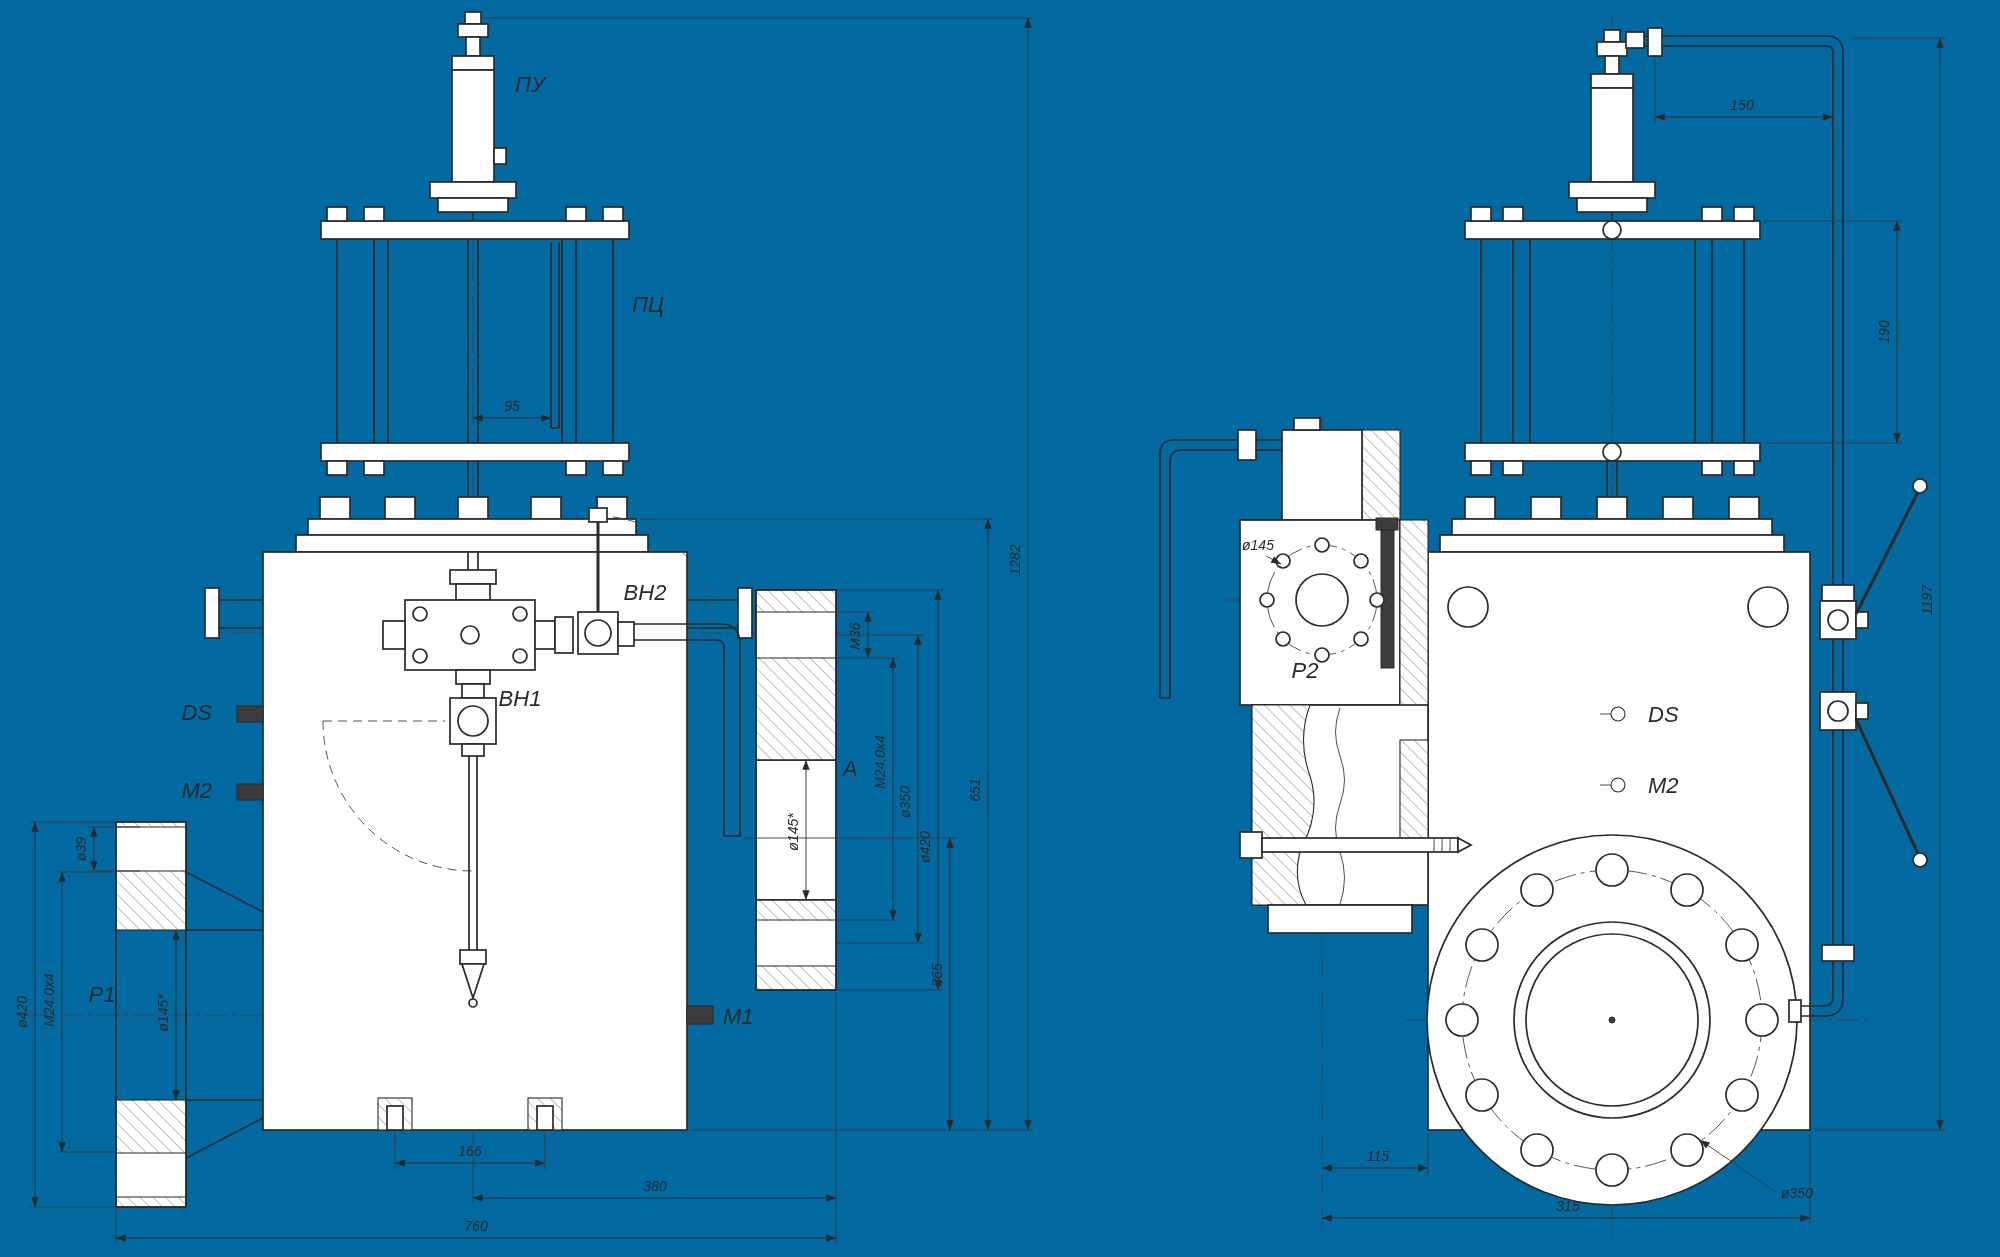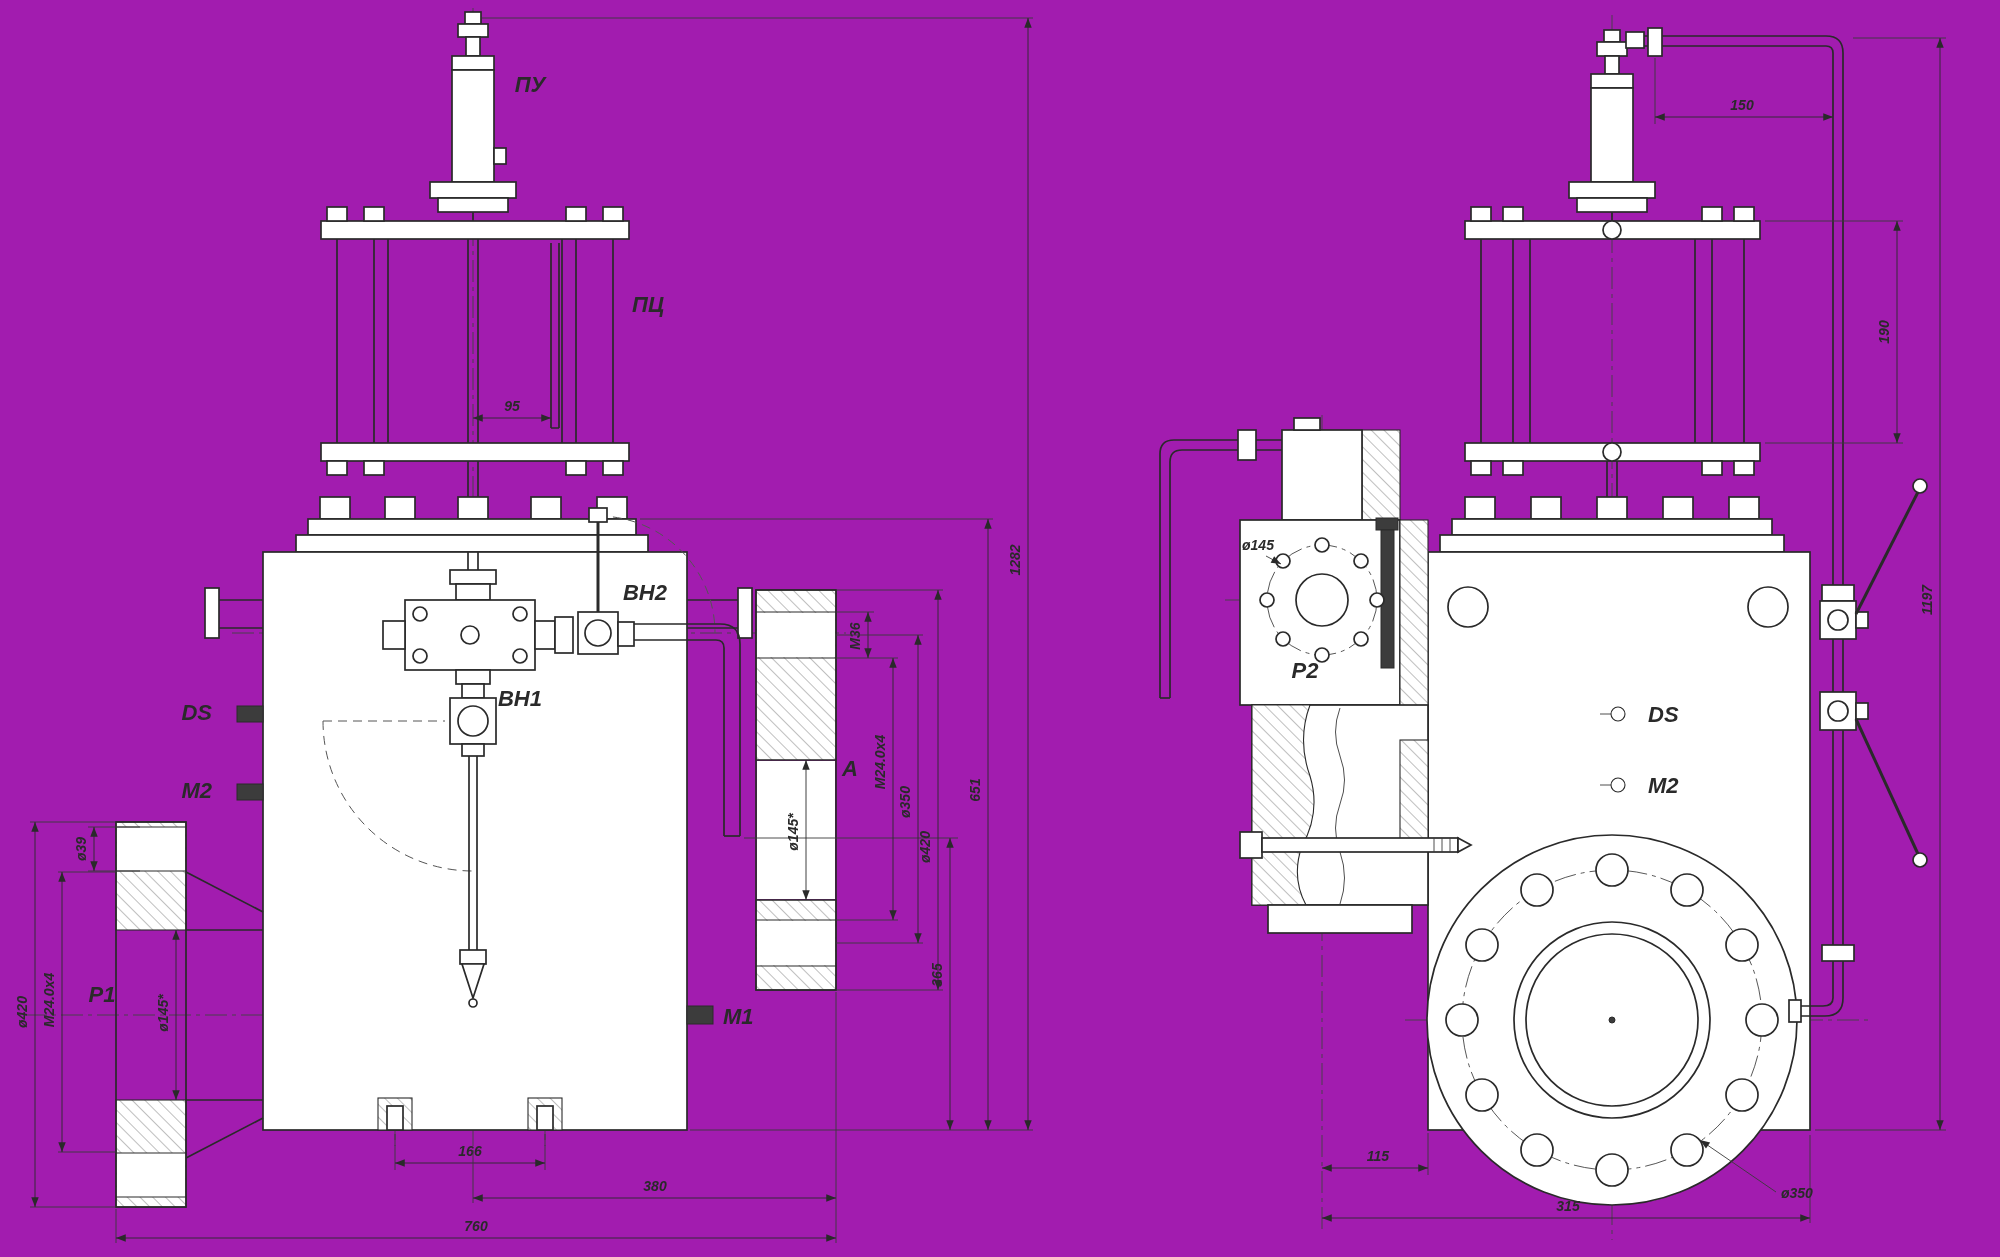--- a/index.html
+++ b/index.html
@@ -1,16 +1,16 @@
 <!DOCTYPE html>
 <html><head>
 <meta charset="utf-8">
 <style>
   html,body{margin:0;padding:0;background:#ffffff;}
-  .sheet{width:2000px;height:1257px;background:#a21caf;position:relative;overflow:hidden;font-weight:bold;}
+  .sheet{width:2000px;height:1257px;background:#0369a1;position:relative;overflow:hidden;}
   svg{display:block;}
   .lbl{font-family:"Liberation Sans",sans-serif;font-style:italic;font-size:22px;fill:#2a2a2a;}
   .dim{font-family:"Liberation Sans",sans-serif;font-style:italic;font-size:14px;fill:#2a2a2a;}
   .ol{stroke:#2a2a2a;stroke-width:1.7;fill:none;}
   .olf{stroke:#2a2a2a;stroke-width:1.7;fill:#ffffff;}
   .olh{stroke:#2a2a2a;stroke-width:1.1;fill:url(#hat);}
   .om{stroke:#2a2a2a;stroke-width:1.1;fill:none;}
   .tl{stroke:#3a3a3a;stroke-width:0.9;fill:none;}
   .cl{stroke:#444444;stroke-width:0.9;fill:none;stroke-dasharray:22 5 4 5;}
   .dsh{stroke:#555555;stroke-width:1;fill:none;stroke-dasharray:9 6;}

